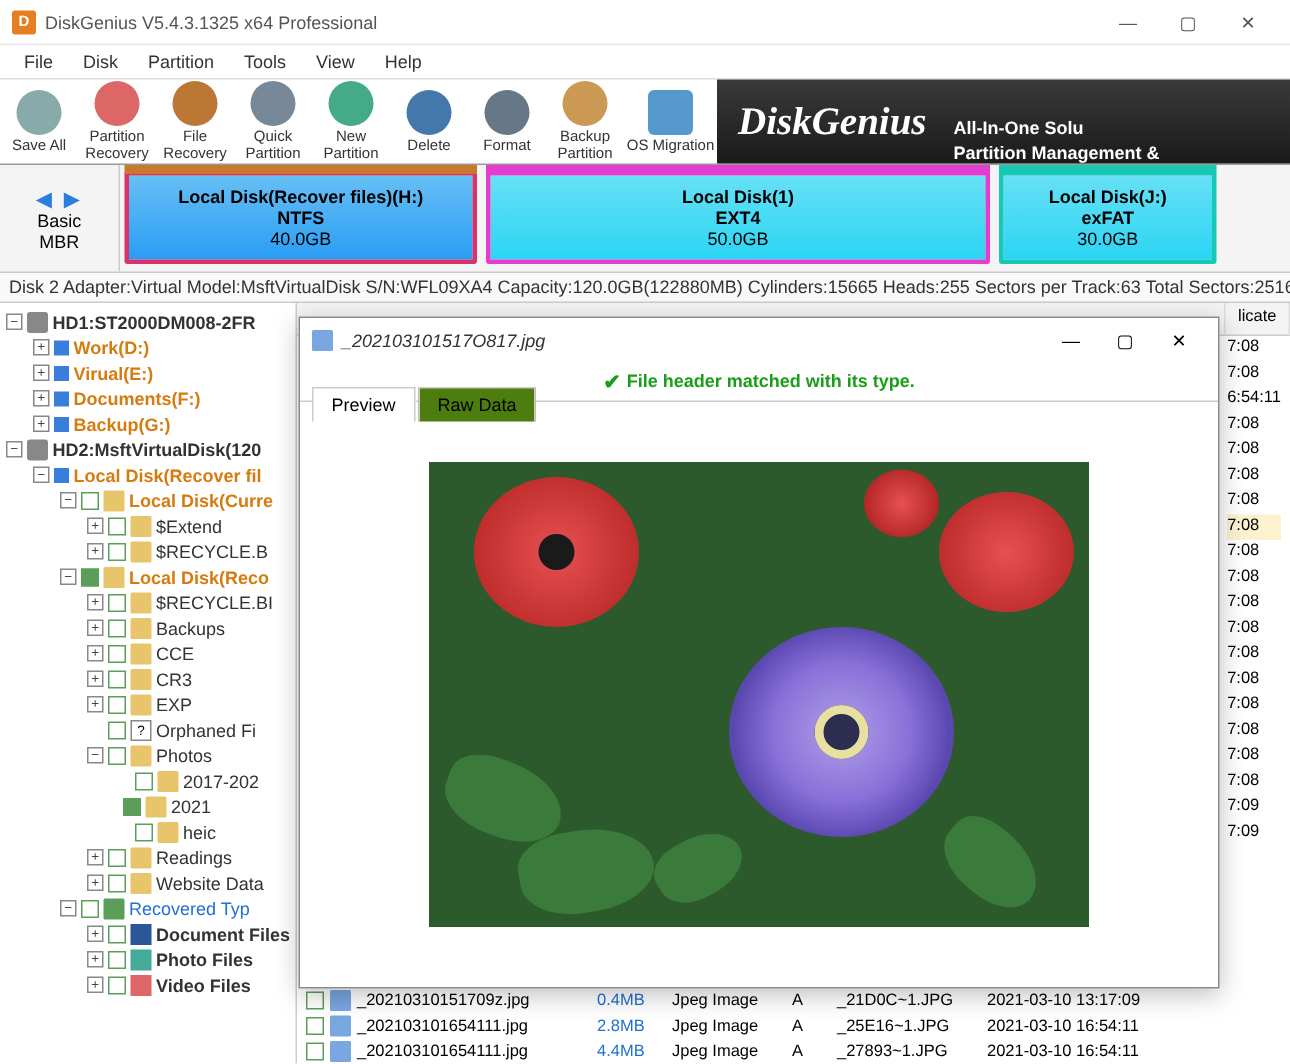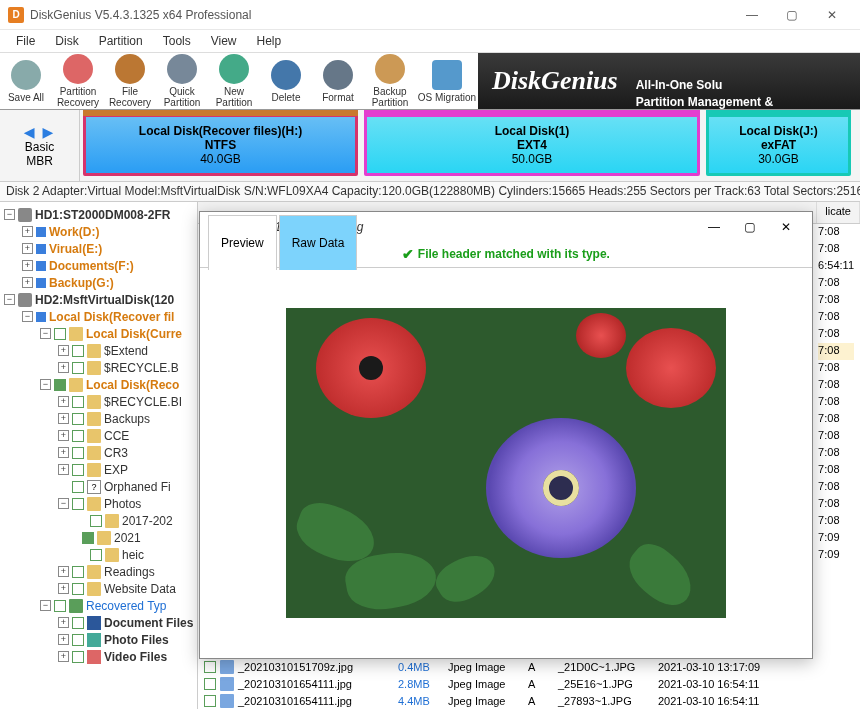--- a/index.html
+++ b/index.html
@@ -69,22 +69,22 @@
 .timecol{position:absolute;right:6px;top:22px;}
 .timecol div{height:17px;font-size:11px;padding-top:1px;}
 
 
 .preview { position:absolute; left:199px; top:211px; width:614px; height:448px; background:#fff; border:1px solid #888; box-shadow:0 4px 16px rgba(0,0,0,.25);}
 .preview .pt { height:30px; display:flex; align-items:center; padding:0 8px;}
 .preview .pt .pico{width:14px;height:14px;background:#7aa7e0;margin-right:6px;border-radius:1px;}
 .preview .pt .ptitle{flex:1;color:#333;font-style:italic;}
 .preview .pt .pb{width:36px;text-align:center;}
 .preview .tabs{height:26px;display:flex;align-items:flex-end;border-bottom:1px solid #ccc;padding-left:8px;position:relative;}
-.preview .tabs .tab{padding:20px 12px;border:1px solid #ccc;border-bottom:none;background:#fff;margin-right:2px;position:relative;top:3px;}
-.preview .tabs .tab.inact{background:#7dd3fc;}
+.preview .tabs .tab{padding:4px 12px;border:1px solid #ccc;border-bottom:none;background:#fff;margin-right:2px;position:relative;top:14px;}
+.preview .tabs .tab.inact{background:#4d7c0f;}
 .preview .tabs .msg{position:absolute;left:50%;transform:translateX(-50%);color:#1a9e1a;font-weight:bold;font-size:12px;top:4px;display:flex;align-items:center;}
 .preview .tabs .msg .tick{color:#1a9e1a;margin-right:4px;font-size:14px;}
 .preview .imgarea{height:calc(100% - 56px);display:flex;align-items:center;justify-content:center;background:#fff;}
 .preview .img{width:440px;height:310px;background:#2d5a2d;position:relative;overflow:hidden;}
 
 .flower{position:absolute;border-radius:50%;}
 .f1{width:150px;height:140px;background:radial-gradient(circle at 50% 50%,#b0a0e8 0%,#8770d8 45%,#5a48b0 70%);left:200px;top:110px;}
 .f1::after{content:'';position:absolute;width:36px;height:36px;background:#2d2d50;border-radius:50%;left:57px;top:52px;box-shadow:inset 0 0 0 6px #e8e0a0;}
 .f2{width:110px;height:100px;background:radial-gradient(circle at 50% 50%,#e85050,#b02020);left:30px;top:10px;}
 .f2::after{content:'';position:absolute;width:24px;height:24px;background:#1a1a1a;border-radius:50%;left:43px;top:38px;}
@@ -159,21 +159,21 @@
     <span class="tag"><span>All-In-One Solu</span><br><span>Partition Management &amp;</span></span>
   </div>
 </div>
 
 <div class="partrow">
   <div class="basic">
     <div class="arrows">◀ ▶</div>
     <div>Basic</div>
     <div>MBR</div>
   </div>
-  <div class="part sel" style="width:275px">
+  <div class="part sel" style="width:235px">
     <b>Local Disk(Recover files)(H:)</b>
     <b>NTFS</b>
     <span>40.0GB</span>
   </div>
   <div class="part p2" style="width:336px">
     <b>Local Disk(1)</b>
     <b>EXT4</b>
     <span>50.0GB</span>
   </div>
   <div class="part p3" style="width:145px">

